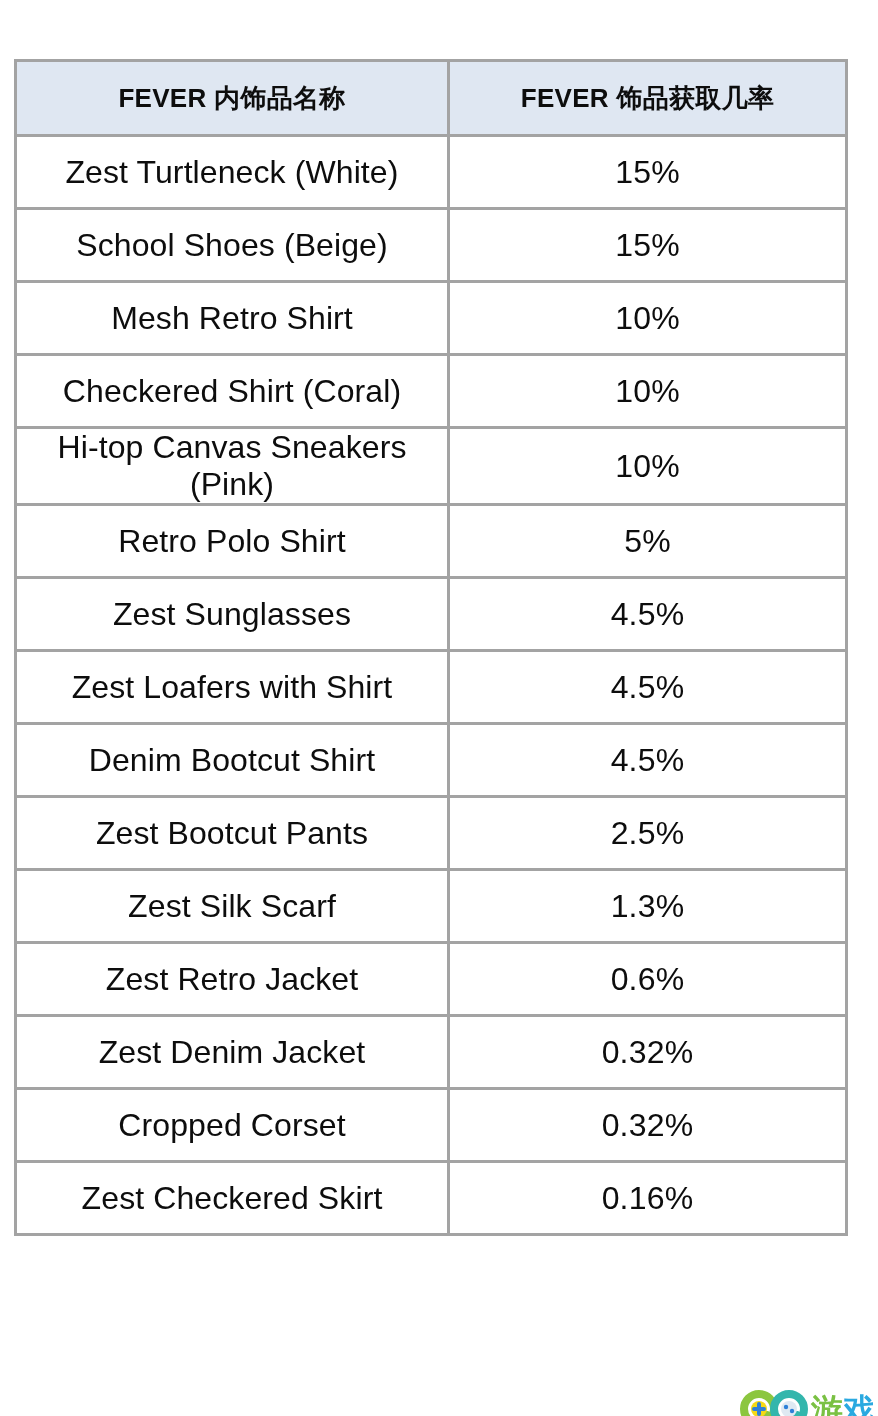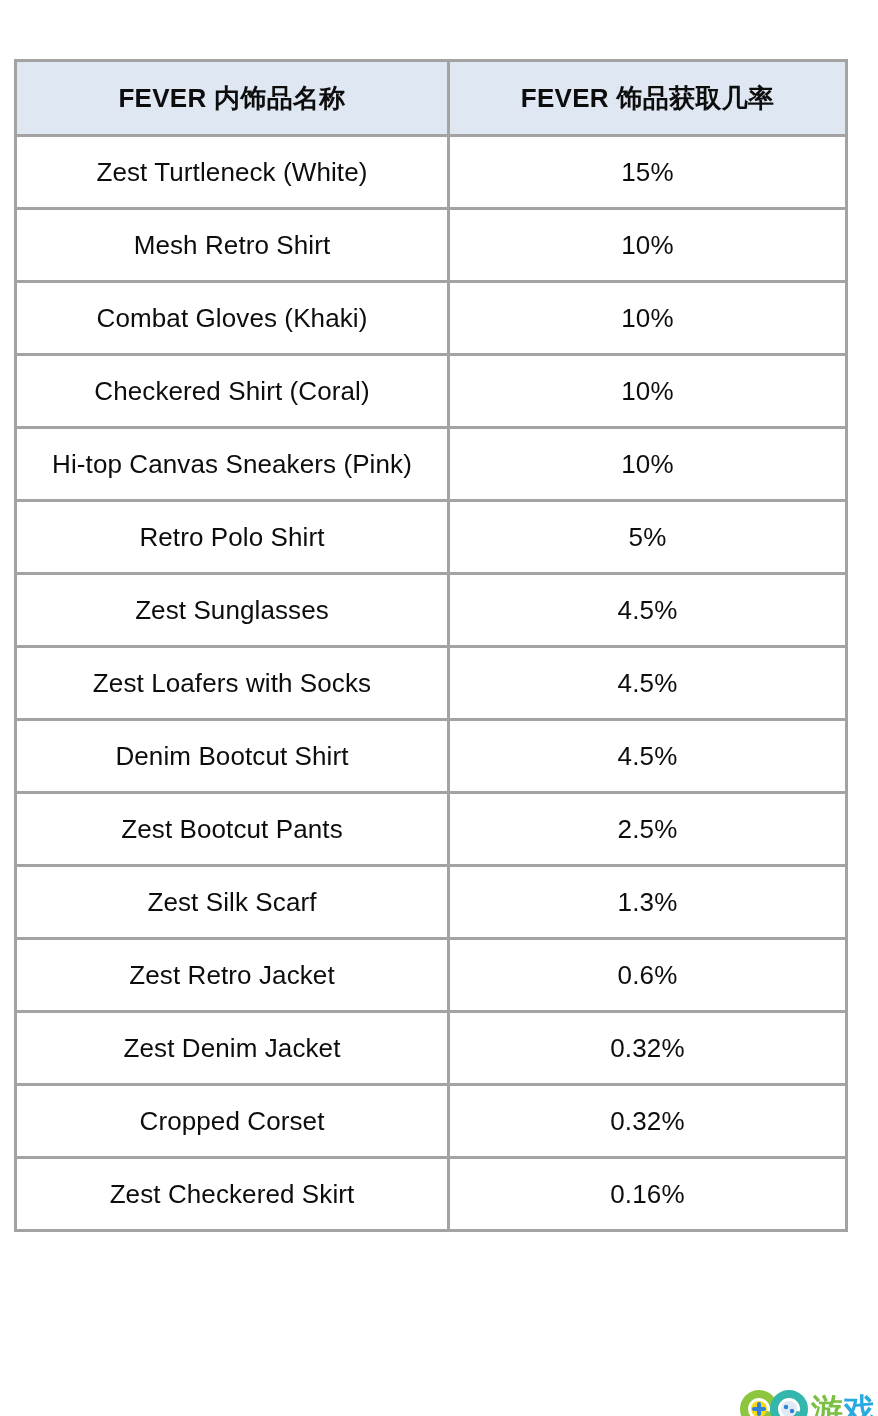--- a/index.html
+++ b/index.html
@@ -48,21 +48,21 @@
     background: #dfe7f2;
     height: 72px;
     font-size: 26px;
     font-weight: bold;
     letter-spacing: 0.3px;
   }
 
   .drop-table tbody td {
     background: #ffffff;
     height: 70px;
-    font-size: 26px;
+    font-size: 32px;
     font-weight: normal;
   }
 
   .drop-table tbody td.cell-name {
     letter-spacing: 0.1px;
   }
 
   .drop-table tbody td.cell-rate {
     letter-spacing: 0.2px;
   }
@@ -93,45 +93,45 @@
         <th>FEVER 内饰品名称</th>
         <th>FEVER 饰品获取几率</th>
       </tr>
     </thead>
     <tbody id="table-body">
         <tr>
           <td class="cell-name">Zest Turtleneck (White)</td>
           <td class="cell-rate">15%</td>
         </tr>
         <tr>
-          <td class="cell-name">Mesh Retro Shirt</td>
-          <td class="cell-rate">10%</td>
+          <td class="cell-name">School Shoes (Beige)</td>
+          <td class="cell-rate">15%</td>
         </tr>
         <tr>
-          <td class="cell-name">Combat Gloves (Khaki)</td>
+          <td class="cell-name">Mesh Retro Shirt</td>
           <td class="cell-rate">10%</td>
         </tr>
         <tr>
           <td class="cell-name">Checkered Shirt (Coral)</td>
           <td class="cell-rate">10%</td>
         </tr>
         <tr>
           <td class="cell-name">Hi-top Canvas Sneakers (Pink)</td>
           <td class="cell-rate">10%</td>
         </tr>
         <tr>
           <td class="cell-name">Retro Polo Shirt</td>
           <td class="cell-rate">5%</td>
         </tr>
         <tr>
           <td class="cell-name">Zest Sunglasses</td>
           <td class="cell-rate">4.5%</td>
         </tr>
         <tr>
-          <td class="cell-name">Zest Loafers with Socks</td>
+          <td class="cell-name">Zest Loafers with Shirt</td>
           <td class="cell-rate">4.5%</td>
         </tr>
         <tr>
           <td class="cell-name">Denim Bootcut Shirt</td>
           <td class="cell-rate">4.5%</td>
         </tr>
         <tr>
           <td class="cell-name">Zest Bootcut Pants</td>
           <td class="cell-rate">2.5%</td>
         </tr>

